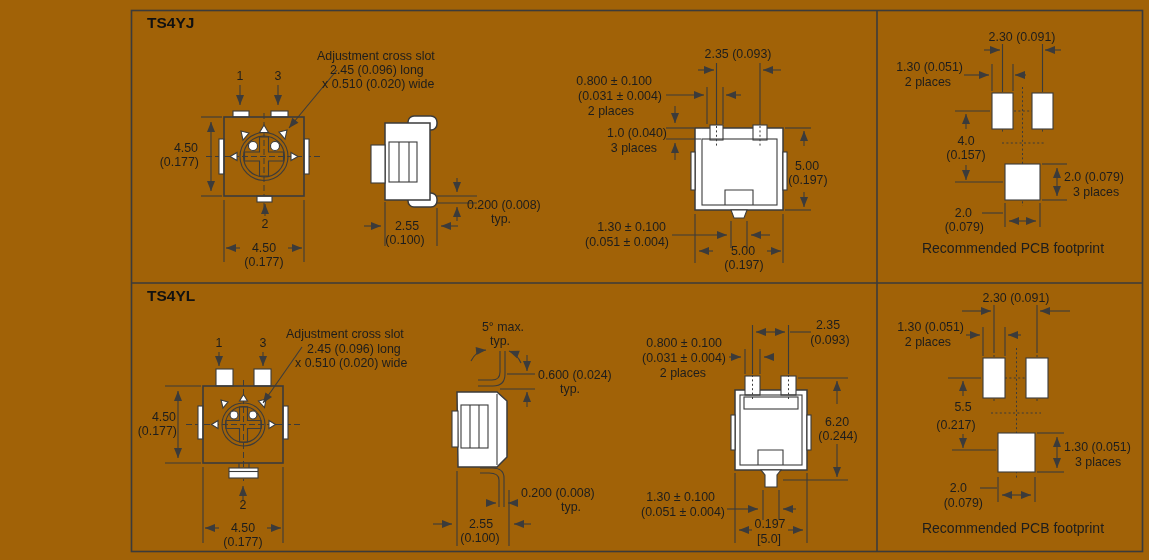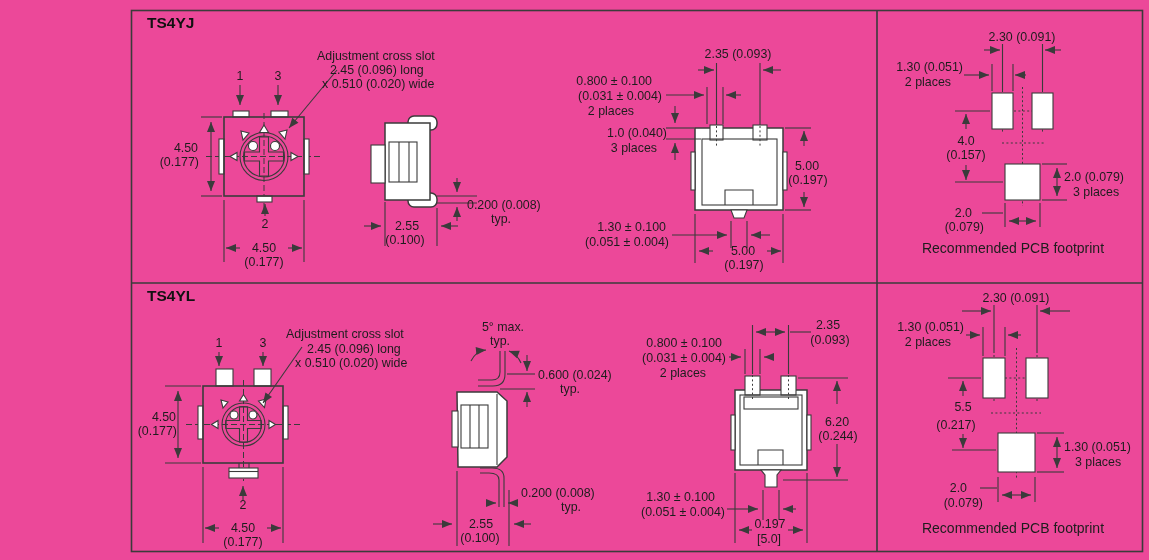--- a/index.html
+++ b/index.html
@@ -1,16 +1,16 @@
 <!DOCTYPE html>
 <html><head>
 <meta charset="utf-8">
 <style>
   html,body{margin:0;padding:0;background:#fff;}
-  #page{position:relative;width:1149px;height:560px;background:#ec4899;overflow:hidden;text-decoration:underline;}
+  #page{position:relative;width:1149px;height:560px;background:#a16207;overflow:hidden;text-decoration:underline;}
   svg{display:block;}
   .o  {fill:#fff;stroke:#3b3b3b;stroke-width:1.5;stroke-linejoin:miter;}
   .n  {fill:none;stroke:#3b3b3b;stroke-width:1.6;}
   .t  {fill:none;stroke:#3b3b3b;stroke-width:1.1;}
   .tw {fill:#fff;stroke:#3b3b3b;stroke-width:1.1;}
   .d  {fill:none;stroke:#3b3b3b;stroke-width:1.1;}
   .dsh{fill:none;stroke:#3b3b3b;stroke-width:1;stroke-dasharray:6 3;}
   .dot{fill:none;stroke:#3b3b3b;stroke-width:1;stroke-dasharray:2 2.4;}
   .tri{fill:#fff;stroke:#3b3b3b;stroke-width:1.1;}
   text{font:12.4px "Liberation Sans", sans-serif;fill:#1d1d1d;}

